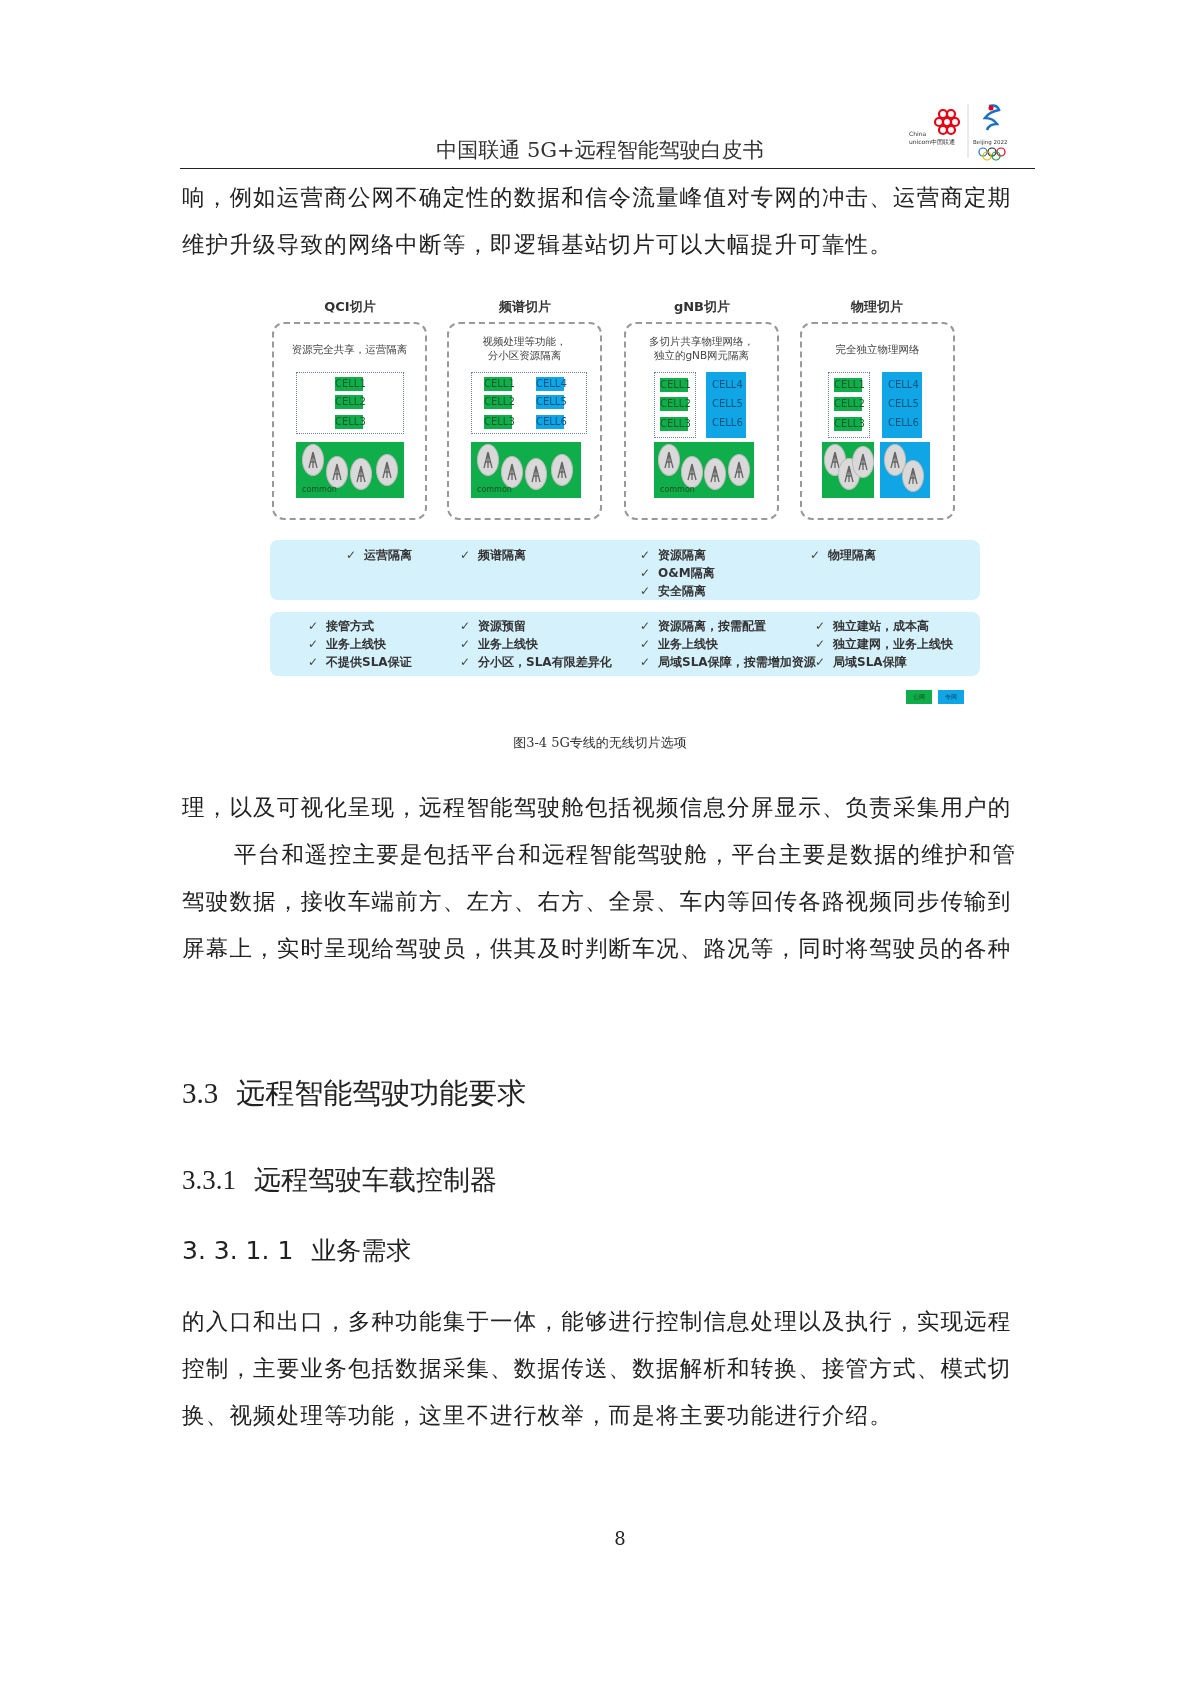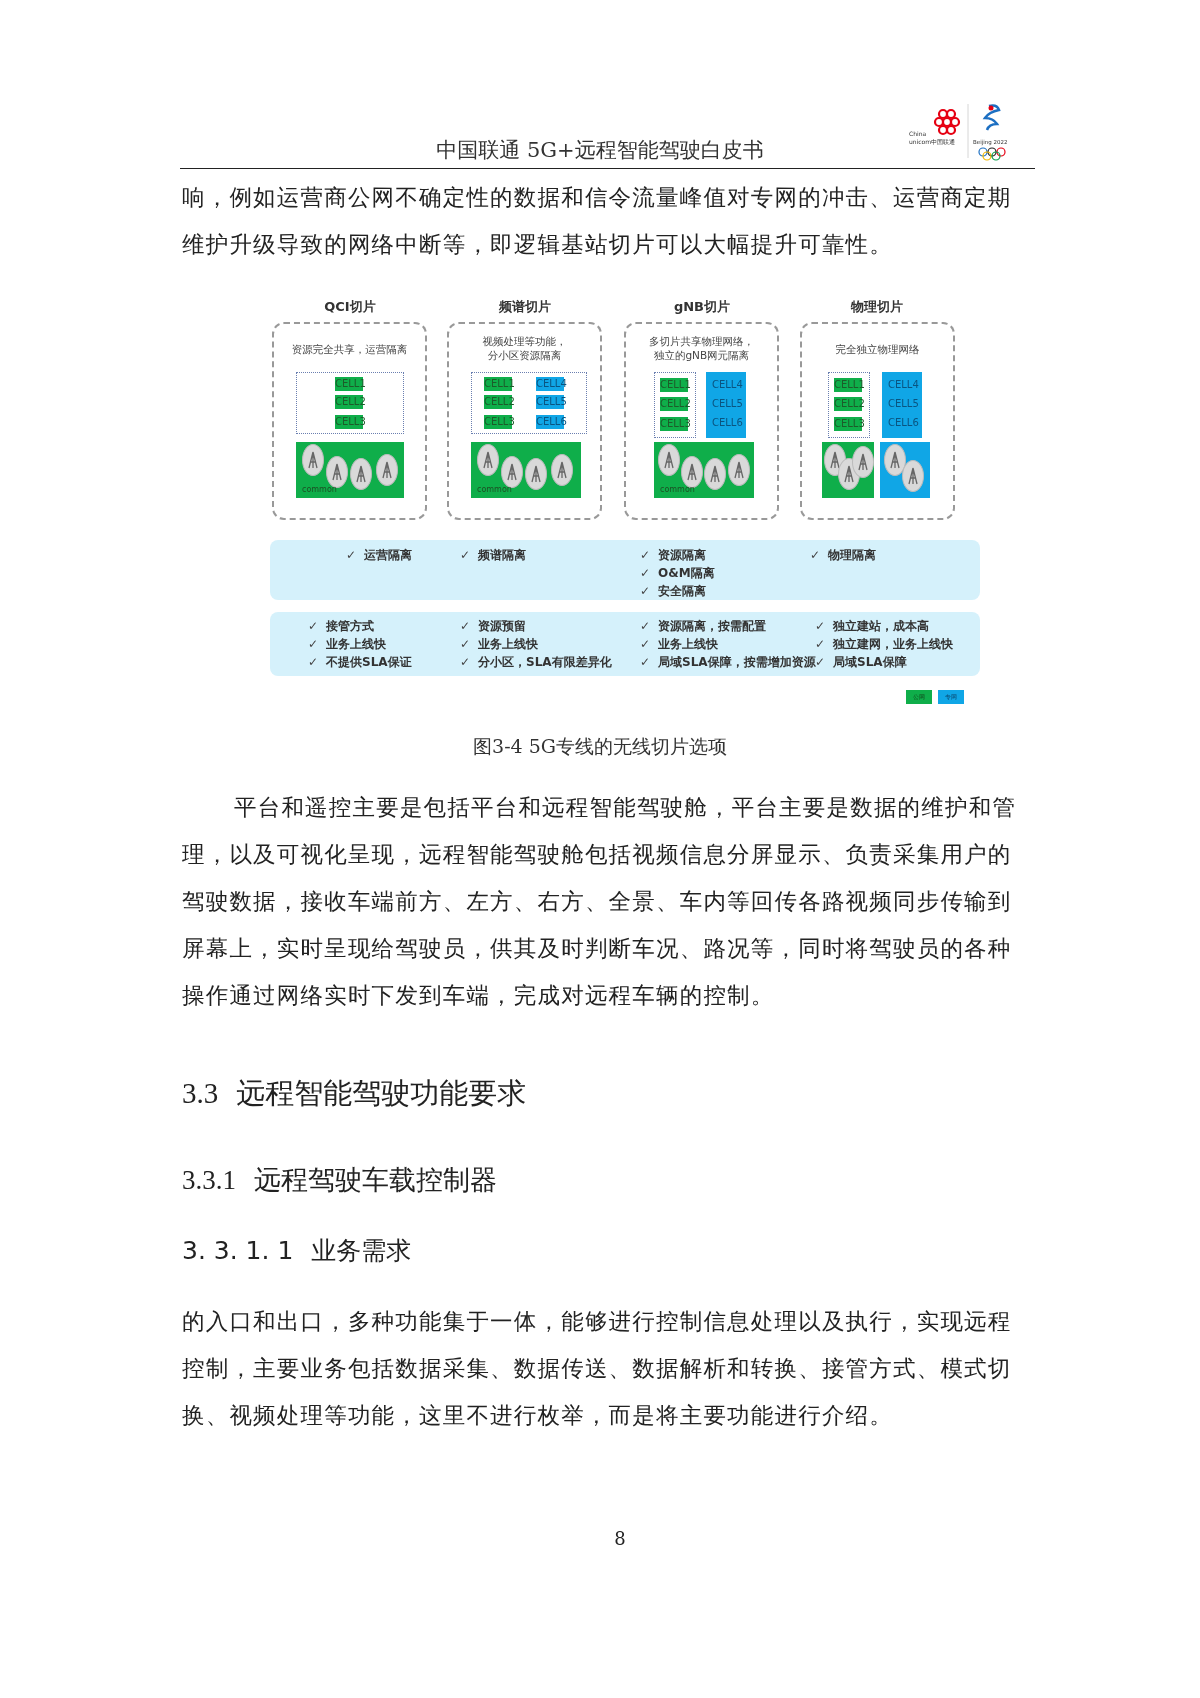--- a/index.html
+++ b/index.html
@@ -23,21 +23,21 @@
   .base{position:absolute;height:56px;}
   .base.g{background:#0fae4a;}
   .base.b{background:#10a6e6;}
   .ant{position:absolute;width:22px;height:32px;border-radius:50%;background:#d9d9d9;border:1px solid #bbb;box-sizing:border-box;}
   .ant svg{position:absolute;left:4px;top:5px;}
   .common{position:absolute;left:6px;bottom:4px;font-size:8px;color:#1d4f24;}
   .band{position:absolute;left:0;width:710px;background:#d5f1fb;border-radius:8px;}
   .bitem{position:absolute;font-size:12px;font-weight:bold;line-height:18px;color:#333;white-space:nowrap;}
   .bitem .ck{font-weight:normal;margin-right:8px;color:#444;}
   .legend{position:absolute;top:398px;height:14px;width:26px;font-size:6px;line-height:14px;text-align:center;}
-  .caption{left:0;width:1200px;top:734px;text-align:center;font-size:19px;color:#333;}
+  .caption{left:0;width:1200px;top:734px;text-align:center;font-size:13px;color:#333;}
   .h2{left:182px;top:1074px;font-size:29px;font-family:"DejaVu Sans","Liberation Sans",sans-serif;color:#222;}
   .h3{left:182px;top:1162px;font-size:27px;font-family:"DejaVu Sans","Liberation Sans",sans-serif;color:#222;}
   .h4{left:182px;top:1234px;font-size:25px;font-family:"DejaVu Sans","Liberation Sans",sans-serif;color:#222;}
   .num{font-family:"Liberation Serif",serif;margin-right:18px;}
   .pagenum{left:0;width:1240px;top:1528px;text-align:center;font-size:18px;}
 </style>
 </head>
 <body>
 
 <div class="abs hdr-title">中国联通 5G+远程智能驾驶白皮书</div>
@@ -251,25 +251,24 @@
     <div class="bitem" style="left:545px;top:41px;"><span class="ck">✓</span><span>局域SLA保障</span></div>
   </div>
 
   <div class="legend" style="left:636px;background:#0fae4a;color:#10501f;">公网</div>
   <div class="legend" style="left:668px;background:#10a6e6;color:#0a4a72;">专网</div>
 </div>
 
 <div class="abs caption">图3-4 5G专线的无线切片选项</div>
 
 <div class="abs p" style="top:784px;">
+  <span class="ln">理，以及可视化呈现，远程智能驾驶舱包括视频信息分屏显示、负责采集用户的</span>
   <span class="ln ind">平台和遥控主要是包括平台和远程智能驾驶舱，平台主要是数据的维护和管</span>
-  <span class="ln">理，以及可视化呈现，远程智能驾驶舱包括视频信息分屏显示、负责采集用户的</span>
   <span class="ln">驾驶数据，接收车端前方、左方、右方、全景、车内等回传各路视频同步传输到</span>
   <span class="ln">屏幕上，实时呈现给驾驶员，供其及时判断车况、路况等，同时将驾驶员的各种</span>
-  <span class="ln">操作通过网络实时下发到车端，完成对远程车辆的控制。</span>
 </div>
 
 <div class="abs h2"><span class="num">3.3</span><span>远程智能驾驶功能要求</span></div>
 <div class="abs h3"><span class="num">3.3.1</span><span>远程驾驶车载控制器</span></div>
 <div class="abs h4"><span class="num" style="font-family:'DejaVu Sans',sans-serif;">3. 3. 1. 1</span><span>业务需求</span></div>
 
 <div class="abs p" style="top:1298px;">
   <span class="ln">的入口和出口，多种功能集于一体，能够进行控制信息处理以及执行，实现远程</span>
   <span class="ln">控制，主要业务包括数据采集、数据传送、数据解析和转换、接管方式、模式切</span>
   <span class="ln">换、视频处理等功能，这里不进行枚举，而是将主要功能进行介绍。</span>

